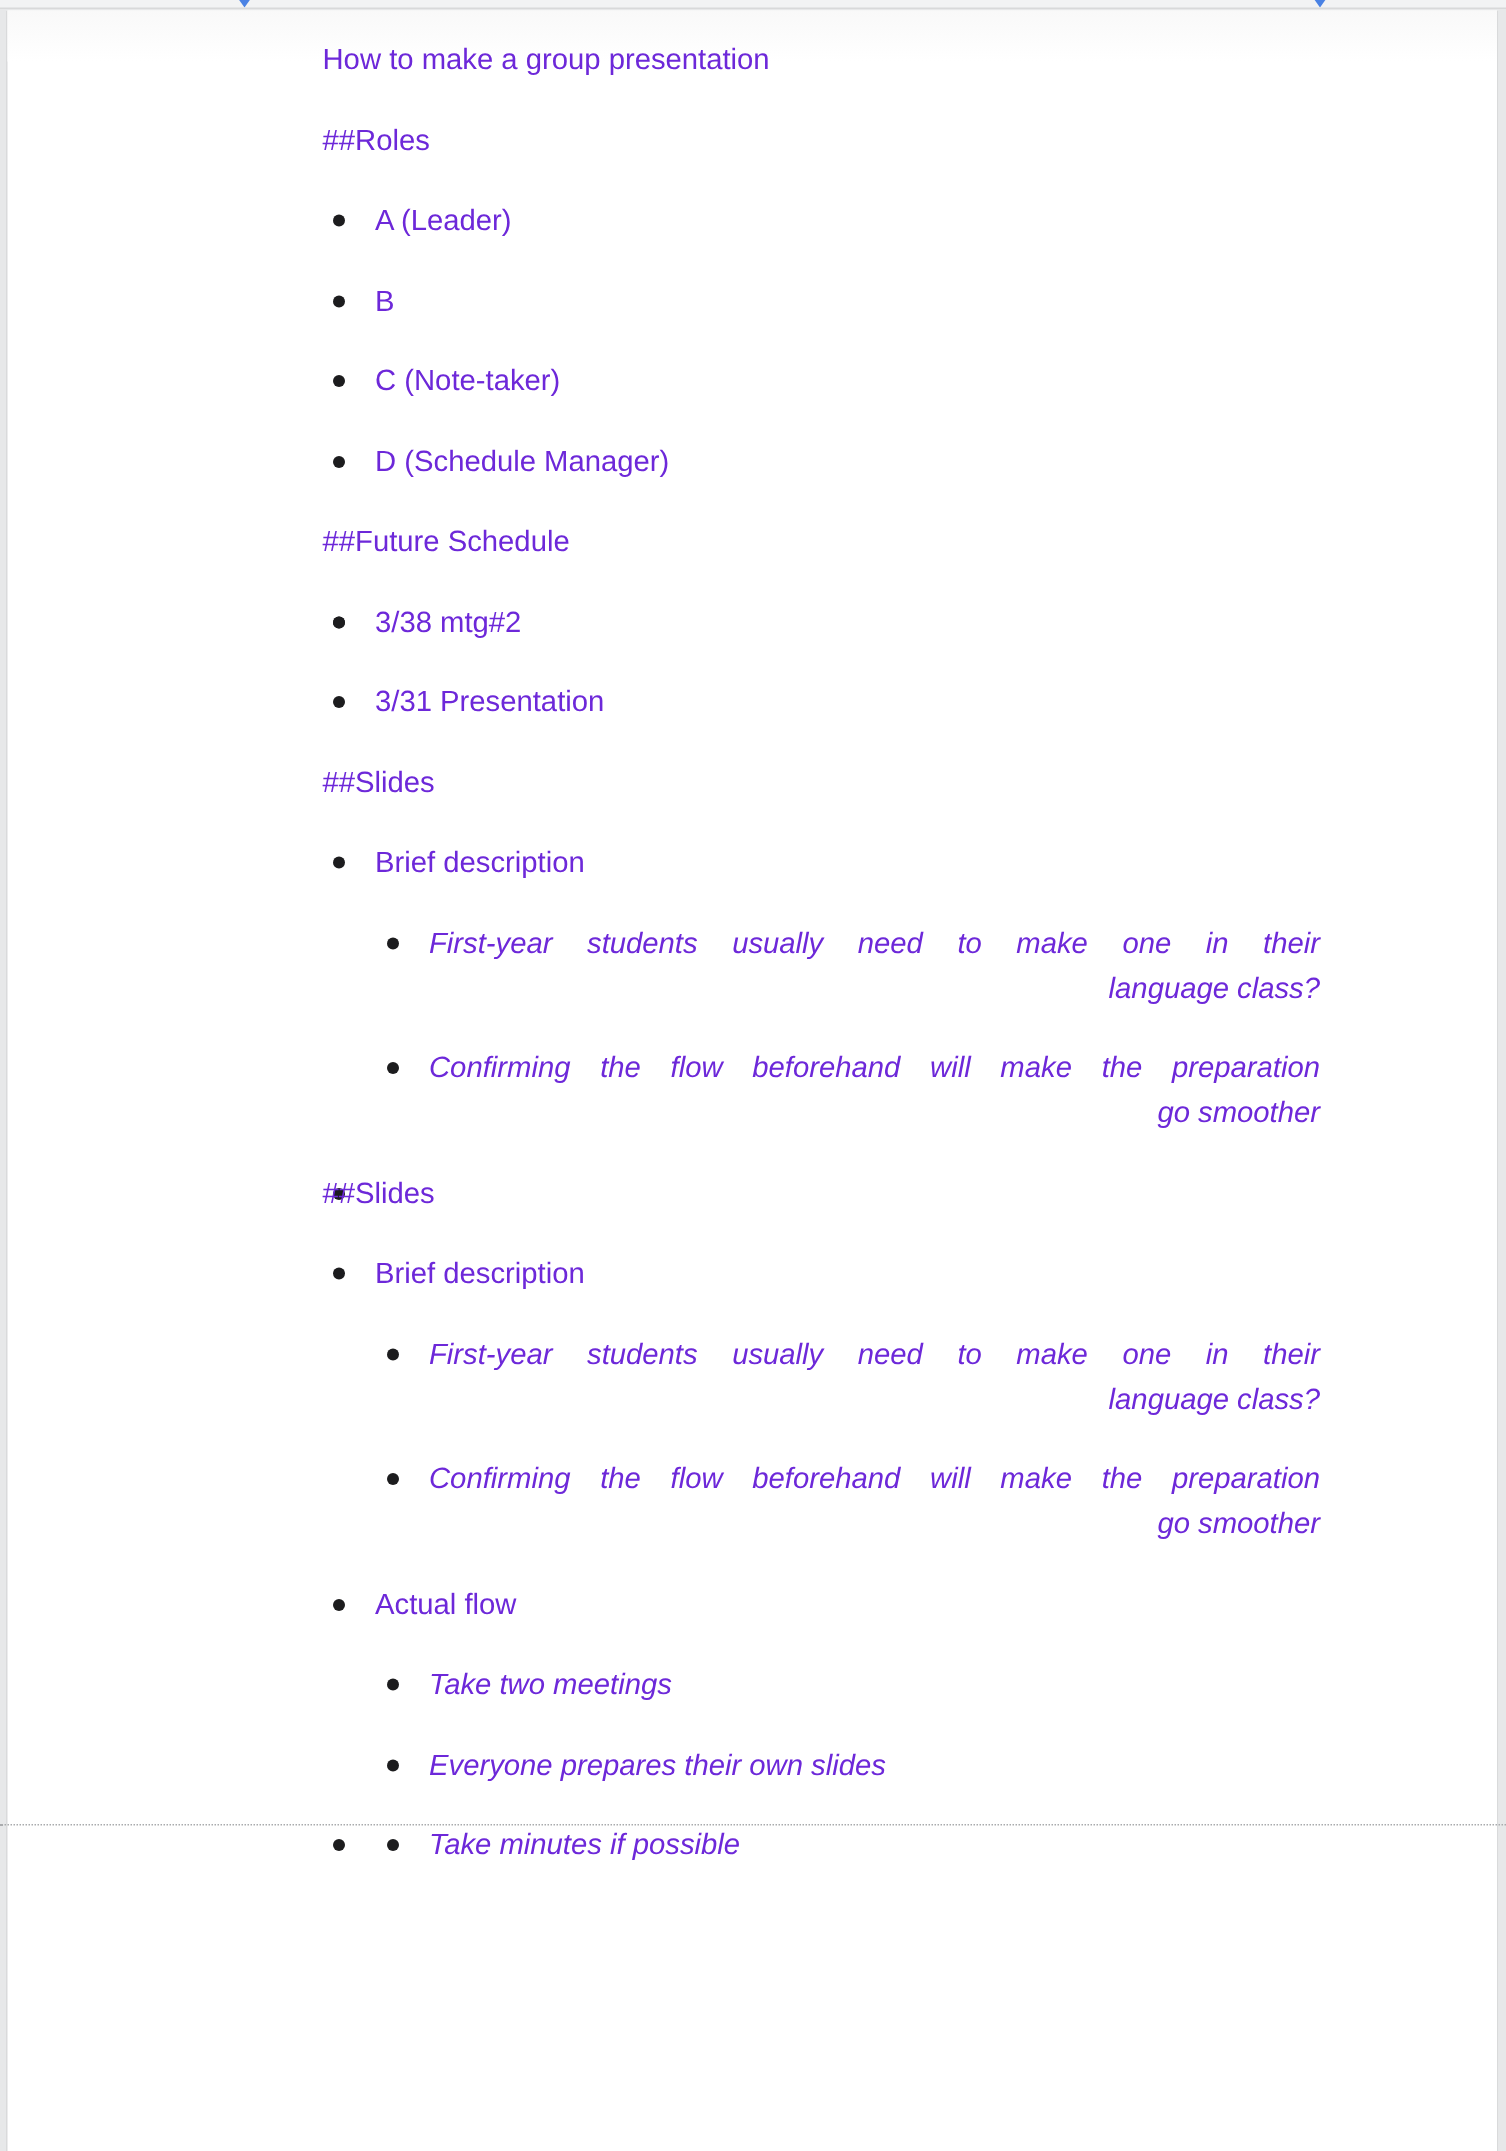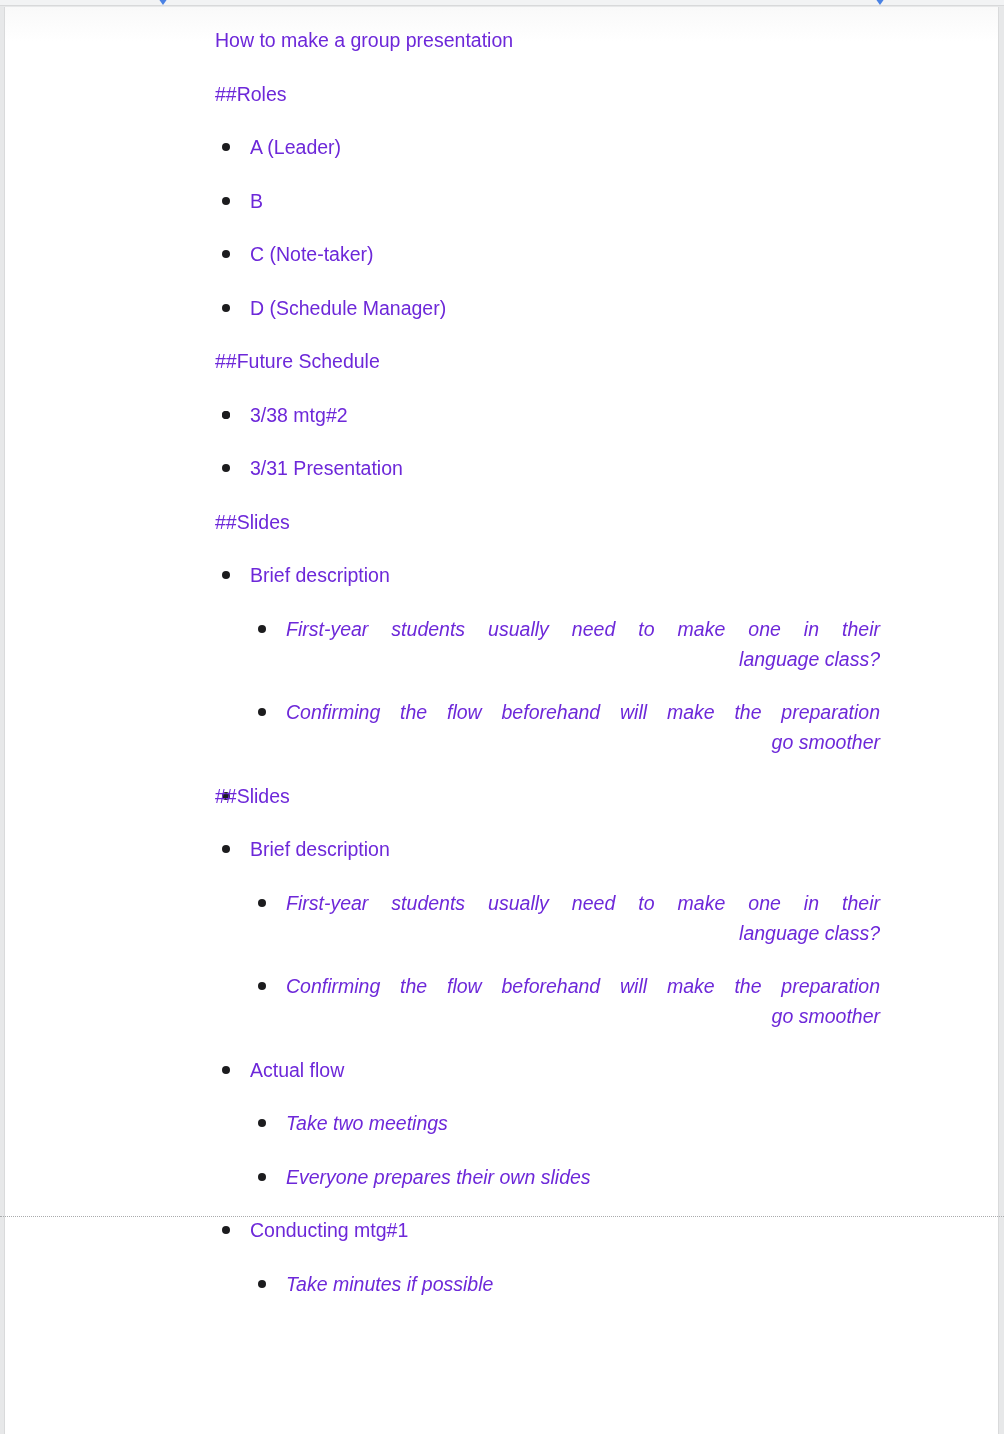--- a/index.html
+++ b/index.html
@@ -198,21 +198,20 @@
         <div class="ptext">Take two meetings</div>
       </div>
 
       <div class="para b2">
         <span class="bullet"></span>
         <div class="ptext">Everyone prepares their own slides</div>
       </div>
 
       <div class="para b1">
         <span class="bullet"></span>
-        <div class="ptext">Conducting mtg#1</div>
       </div>
 
       <div class="para b2">
         <span class="bullet"></span>
         <div class="ptext">Take minutes if possible</div>
       </div>
 
     </div>
   </div>
 

